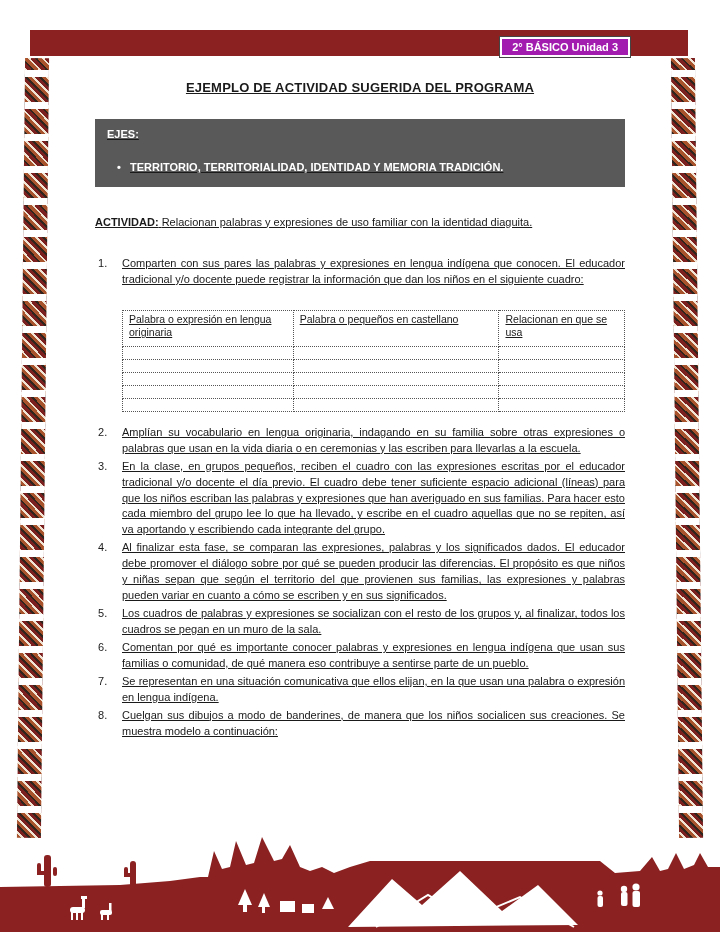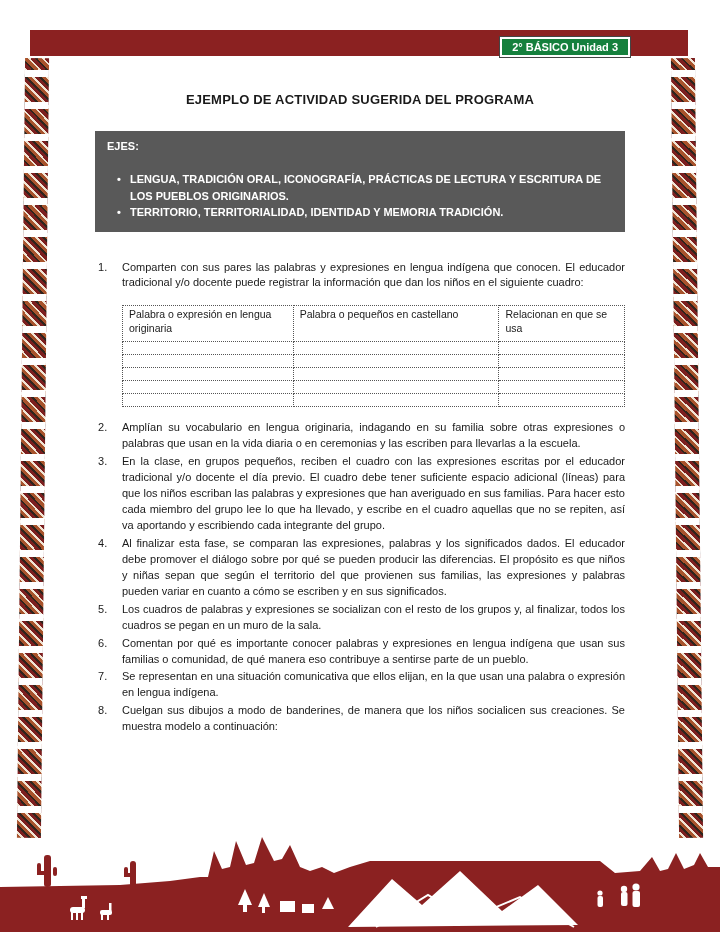--- a/index.html
+++ b/index.html
@@ -12,38 +12,38 @@
     overflow:hidden;
   }
 
   
   .top-bar {
     position:absolute; top:30px; left:30px; right:32px; height:26px;
     background:#8b2121;
   }
   .unit-badge {
     position:absolute; top:37px; right:90px;
-    background:#15803d; color:#fff;
+    background:#a21caf; color:#fff;
     border:2px solid #fff; outline:1px solid #444;
     font-size:11px; font-weight:bold;
     padding:2px 10px; white-space:nowrap;text-align:right;
   }
 
   
   .pattern-strip {
     position:absolute; top:58px; width:24px; height:780px;
     background-image:
       repeating-linear-gradient(0deg, rgba(255,255,255,0) 0 25px, #ffffff 25px 32px),
       repeating-linear-gradient(45deg, #a8532c 0 3px, #f0e4d4 3px 5px, #7c1f1f 5px 8px, #30241c 8px 10px);
   }
   .pattern-strip.left  { left:21px;  transform:rotate(0.6deg); }
   .pattern-strip.right { right:21px; transform:rotate(-0.6deg); }
 
   
-  .content { position:absolute; left:95px; width:530px; top:92px; }
+  .content { position:absolute; left:95px; width:530px; top:80px;text-decoration:underline; }
 
   .doc-title {
     text-align:center; font-size:13px; font-weight:bold;
     letter-spacing:0.2px; margin-bottom:24px;
   }
 
   .ejes-box {
     background:#595959; color:#fff;
     padding:9px 14px 11px 12px;
     font-size:11px; font-weight:bold;
@@ -64,21 +64,21 @@
     position:relative; padding-left:27px; counter-increment:step;
     text-align:justify; line-height:1.45; margin-bottom:2px;
   }
   ol.steps > li::before {
     content:counter(step) ".";
     position:absolute; left:3px;
   }
 
   table.word-table {
     border-collapse:collapse; width:100%;
-    margin:14px 0 13px; font-size:10.5px;
+    margin:22px 0 13px; font-size:10.5px;
     text-align:left;
   }
   .word-table th, .word-table td {
     border:1px dotted #555; font-weight:normal;
     padding:2px 6px; vertical-align:top; line-height:1.3;
   }
   .word-table th { height:36px; }
   .word-table td.empty { height:13px; padding:0 6px; }
 
   
@@ -93,25 +93,28 @@
 <div class="pattern-strip left"></div>
 <div class="pattern-strip right"></div>
 
 <div class="content">
 
   <div class="doc-title">EJEMPLO DE ACTIVIDAD SUGERIDA DEL PROGRAMA</div>
 
   <div class="ejes-box">
     <div class="ejes-heading">EJES:</div>
     <ul>
-      <li>LENGUA, TRADICIÓN ORAL, ICONOGRAFÍA, PRÁCTICAS DE LECTURA Y ESCRITURA DE LOS PUEBLOS ORIGINARIOS.</li>
       <li>TERRITORIO, TERRITORIALIDAD, IDENTIDAD Y MEMORIA TRADICIÓN.</li>
     </ul>
   </div>
 
+  <div class="activity-line">
+    <b>ACTIVIDAD:</b>
+    <span>Relacionan palabras y expresiones de uso familiar con la identidad diaguita.</span>
+  </div>
 
 
   <ol class="steps">
     <li>
       <span>Comparten con sus pares las palabras y expresiones en lengua indígena que conocen. El educador tradicional y/o docente puede registrar la información que dan los niños en el siguiente cuadro:</span>
       <table class="word-table">
         <colgroup>
             <col style="width:34%">
             <col style="width:41%">
             <col style="width:25%">

